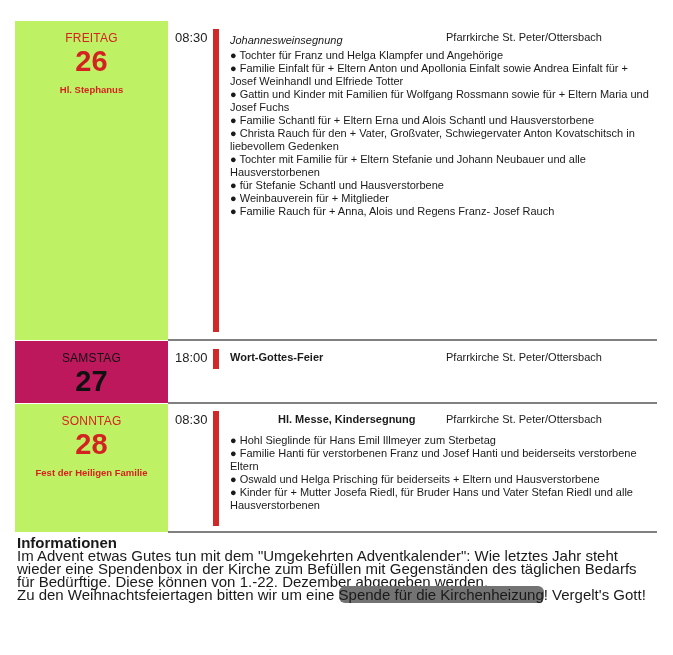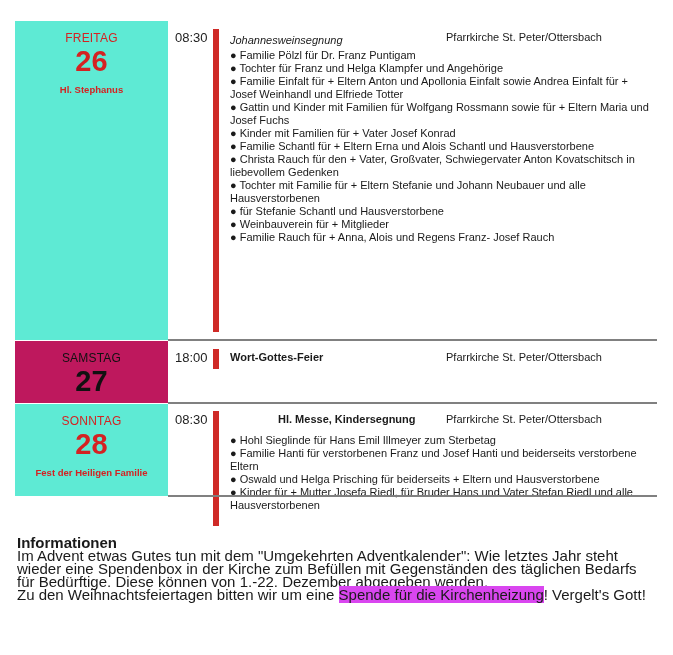--- a/index.html
+++ b/index.html
@@ -1,59 +1,57 @@
 <!DOCTYPE html>
 <html><head>
 <meta charset="utf-8">
 <style>
   html, body { margin:0; padding:0; background:#ffffff; }
   body { width:673px; height:655px; position:relative; overflow:hidden;
          font-family:"Liberation Sans", sans-serif; color:#1a1a1a; }
   .day { position:absolute; left:15px; width:642px; }
   .datecol { position:absolute; left:0; top:0; bottom:0; width:153px; text-align:center; }
-  .datecol.gray { background:#5eead4; }
+  .datecol.gray { background:#bef264; }
   .datecol.light { background:#be185d; }
   .weekday { font-size:12px; margin-top:10px; letter-spacing:0.2px; }
   .daynum { font-size:29px; font-weight:bold; line-height:30px; margin-top:1px; }
   .feast { font-size:9.5px; font-weight:bold; margin-top:8px; }
   .red { color:#d42222; }
   .black { color:#111; }
   .sep { position:absolute; left:153px; right:0; height:2px; background:#808080; }
   .time { position:absolute; left:160px; font-size:13px; color:#222;text-align:right; }
   .bar { position:absolute; left:198px; width:6px; background:#cf2a27; }
   .content { position:absolute; left:215px; width:425px; font-size:11px; line-height:13px; }
   .title { font-weight:bold; font-size:11px; line-height:17px; width:205px; }
   .loc { position:absolute; left:431px; font-size:11px; }
   .subtitle { font-style:italic; margin-top:5px; }
   .item { }
   .items { margin-top:2px; }
   .info { position:absolute; left:17px; top:536px; width:640px; font-size:15px; line-height:13px; }
   .info-title { font-weight:bold; }
-  .hl { background:#d946ef; }
+  .hl { background:#737373;border-radius:6px; }
 </style>
 </head>
 <body>
 
 <div class="day" style="top:21px; height:319px;">
   <div class="datecol gray">
     <div class="weekday red">FREITAG</div>
     <div class="daynum red">26</div>
     <div class="feast red">Hl. Stephanus</div>
   </div>
   <div class="time" style="top:9px;">08:30</div>
   <div class="bar" style="top:8px; height:303px;"></div>
   <div class="loc" style="top:10px;">Pfarrkirche St. Peter/Ottersbach</div>
   <div class="content" style="top:8px;">
     <div class="subtitle">Johannesweinsegnung</div>
     <div class="items">
-      <div class="item">● Familie Pölzl für Dr. Franz Puntigam</div>
       <div class="item">● Tochter für Franz und Helga Klampfer und Angehörige</div>
       <div class="item">● Familie Einfalt für + Eltern Anton und Apollonia Einfalt sowie Andrea Einfalt für + Josef Weinhandl und Elfriede Totter</div>
       <div class="item">● Gattin und Kinder mit Familien für Wolfgang Rossmann sowie für + Eltern Maria und Josef Fuchs</div>
-      <div class="item">● Kinder mit Familien für + Vater Josef Konrad</div>
       <div class="item">● Familie Schantl für + Eltern Erna und Alois Schantl und Hausverstorbene</div>
       <div class="item">● Christa Rauch für den + Vater, Großvater, Schwiegervater Anton Kovatschitsch in liebevollem Gedenken</div>
       <div class="item">● Tochter mit Familie für + Eltern Stefanie und Johann Neubauer und alle Hausverstorbenen</div>
       <div class="item">● für Stefanie Schantl und Hausverstorbene</div>
       <div class="item">● Weinbauverein für + Mitglieder</div>
       <div class="item">● Familie Rauch für + Anna, Alois und Regens Franz- Josef Rauch</div>
     </div>
   </div>
   <div class="sep" style="bottom:-1px;"></div>
 </div>
@@ -65,21 +63,21 @@
   </div>
   <div class="time" style="top:9px;">18:00</div>
   <div class="bar" style="top:8px; height:20px;"></div>
   <div class="loc" style="top:10px;">Pfarrkirche St. Peter/Ottersbach</div>
   <div class="content" style="top:8px;">
     <div class="title">Wort-Gottes-Feier</div>
   </div>
   <div class="sep" style="bottom:-1px;"></div>
 </div>
 
-<div class="day" style="top:404px; height:92px;">
+<div class="day" style="top:404px; height:128px;">
   <div class="datecol gray">
     <div class="weekday red">SONNTAG</div>
     <div class="daynum red">28</div>
     <div class="feast red">Fest der Heiligen Familie</div>
   </div>
   <div class="time" style="top:8px;">08:30</div>
   <div class="bar" style="top:7px; height:115px;"></div>
   <div class="loc" style="top:9px;">Pfarrkirche St. Peter/Ottersbach</div>
   <div class="content" style="top:7px;">
     <div class="title" style="width:260px;padding-left:48px;">Hl. Messe, Kindersegnung</div>

